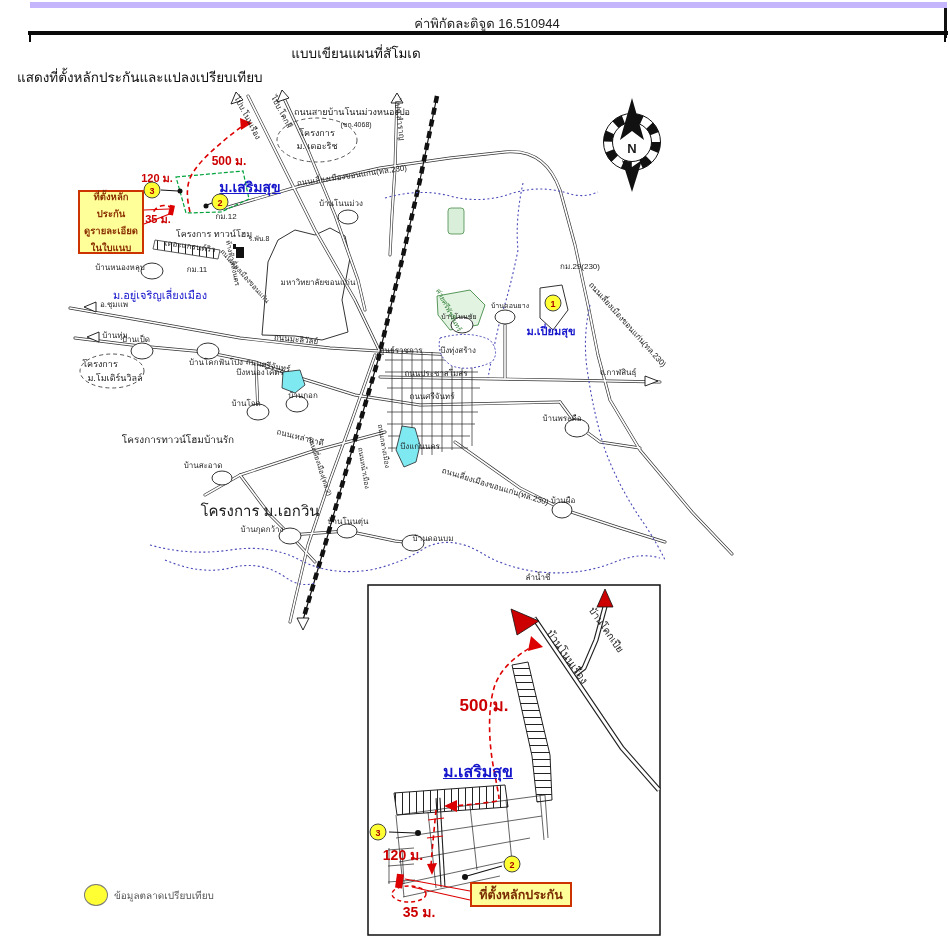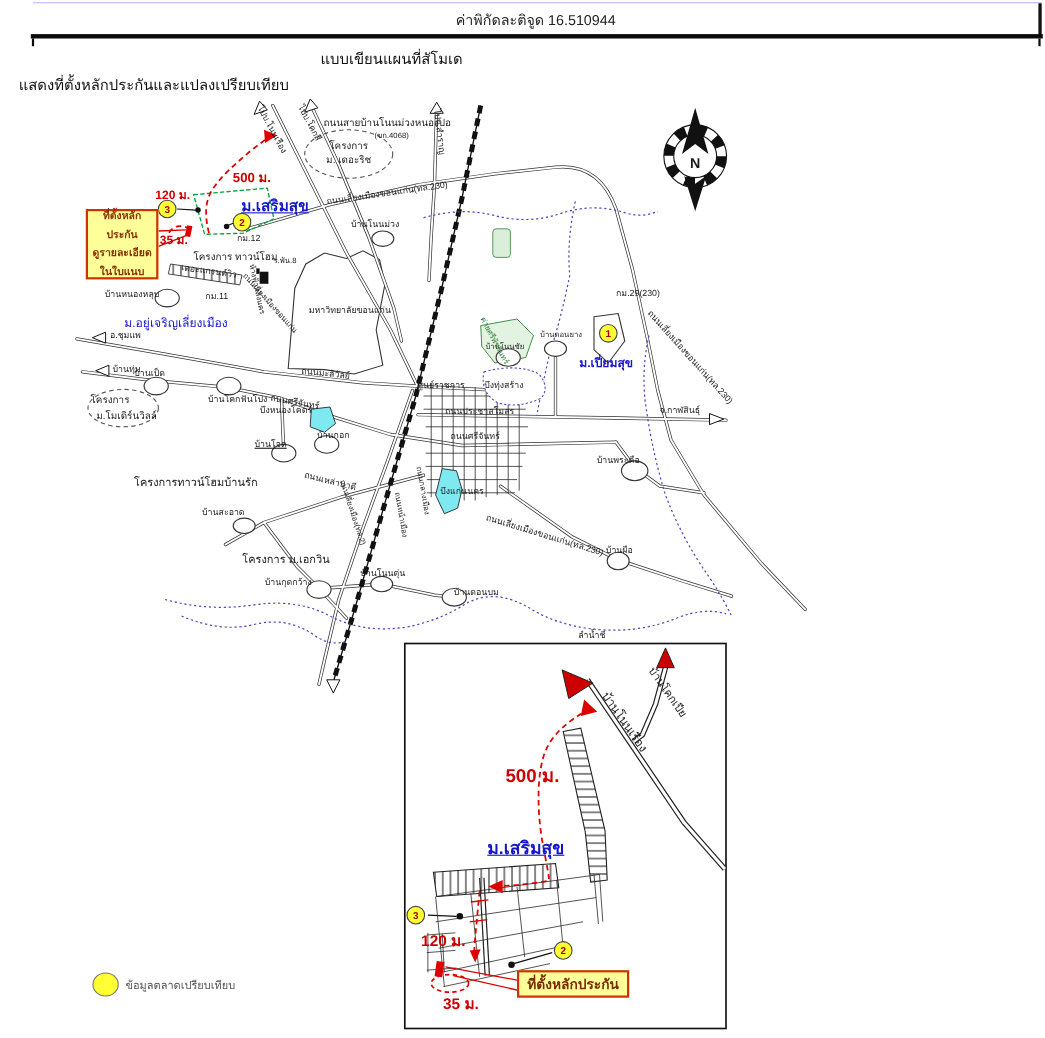--- a/index.html
+++ b/index.html
@@ -1,20 +1,20 @@
 <!DOCTYPE html>
 <html><head>
 <meta charset="utf-8">
 <style>
   html,body{margin:0;padding:0;background:#fff;}
   body{width:950px;height:944px;position:relative;overflow:hidden;
        font-family:"Liberation Sans","DejaVu Sans",sans-serif;color:#1a1a1a;}
   
   .coord-bar{position:absolute;left:30px;top:2px;width:917px;height:30px;
-             border-top:1px solid #c4b5fd;display:flex;}
+             border-top:6px solid #c4b5fd;display:flex;}
   .coord-cell{flex:1;display:flex;align-items:center;justify-content:center;
               font-size:13px;color:#222;}
   .coord-divider{width:3px;background:#111;}
   .coord-rule{position:absolute;left:28px;top:31px;width:920px;height:4px;background:#0a0a0a;}
   .margin-tick{position:absolute;top:35px;width:2px;height:7px;background:#0a0a0a;}
   
   .doc-title{position:absolute;left:0;top:42px;width:712px;text-align:center;
              font-size:13.5px;color:#111;}
   .doc-subtitle{position:absolute;left:0;top:66px;width:730px;
                 font-size:13.5px;color:#111;padding-left:17px;}
@@ -240,33 +240,33 @@
     <div class="mlabel" style="left: 627px; top: 325px; font-size: 8px; color: rgb(26, 26, 26); transform: translate(-50%, -50%) rotate(48deg);">ถนนเลี่ยงเมืองขอนแก่น(ทล.230)</div>
     <div class="mlabel" style="left: 120px; top: 268px; font-size: 8px; color: rgb(26, 26, 26); transform: translate(-50%, -50%) rotate(0deg);">บ้านหนองหลุบ</div>
     <div class="mlabel" style="left: 160px; top: 295px; font-size: 11px; color: rgb(21, 21, 204); font-weight: normal; transform: translate(-50%, -50%) rotate(0deg);">ม.อยู่เจริญเลี่ยงเมือง</div>
     <div class="mlabel" style="left: 114px; top: 305px; font-size: 8px; color: rgb(26, 26, 26); transform: translate(-50%, -50%) rotate(0deg);">อ.ชุมแพ</div>
     <div class="mlabel" style="left: 115px; top: 336px; font-size: 8px; color: rgb(26, 26, 26); transform: translate(-50%, -50%) rotate(0deg);">บ้านทุ่ม</div>
     <div class="mlabel" style="left: 136px; top: 340px; font-size: 8px; color: rgb(26, 26, 26); transform: translate(-50%, -50%) rotate(0deg);">บ้านเป็ด</div>
     <div class="mlabel" style="left: 216px; top: 363px; font-size: 8px; color: rgb(26, 26, 26); transform: translate(-50%, -50%) rotate(0deg);">บ้านโคกฟันโปง</div>
     <div class="mlabel" style="left: 100px; top: 364px; font-size: 9px; color: rgb(26, 26, 26); transform: translate(-50%, -50%) rotate(0deg);">โครงการ</div>
     <div class="mlabel" style="left: 115px; top: 378px; font-size: 9px; color: rgb(26, 26, 26); transform: translate(-50%, -50%) rotate(0deg);">ม.โมเดิร์นวิลล์</div>
     <div class="mlabel" style="left: 260px; top: 373px; font-size: 8px; color: rgb(26, 26, 26); transform: translate(-50%, -50%) rotate(0deg);">บึงหนองโคตร</div>
-    <div class="mlabel" style="left: 246px; top: 404px; font-size: 8px; color: rgb(26, 26, 26); transform: translate(-50%, -50%) rotate(0deg); text-decoration: underline;">บ้านโจด</div>
+    <div class="mlabel" style="left: 246px; top: 404px; font-size: 8px; color: rgb(26, 26, 26); transform: translate(-50%, -50%) rotate(0deg);">บ้านโจด</div>
     <div class="mlabel" style="left: 303px; top: 396px; font-size: 8px; color: rgb(26, 26, 26); transform: translate(-50%, -50%) rotate(0deg);">บ้านกอก</div>
     <div class="mlabel" style="left: 296px; top: 340px; font-size: 8px; color: rgb(26, 26, 26); transform: translate(-50%, -50%) rotate(6deg);">ถนนมะลิวัลย์</div>
     <div class="mlabel" style="left: 268px; top: 366px; font-size: 8px; color: rgb(26, 26, 26); transform: translate(-50%, -50%) rotate(10deg);">ถนนศรีจันทร์</div>
     <div class="mlabel" style="left: 401px; top: 351px; font-size: 8px; color: rgb(26, 26, 26); transform: translate(-50%, -50%) rotate(0deg);">ศูนย์ราชการ</div>
     <div class="mlabel" style="left: 458px; top: 351px; font-size: 8px; color: rgb(26, 26, 26); transform: translate(-50%, -50%) rotate(0deg);">บึงทุ่งสร้าง</div>
     <div class="mlabel" style="left: 436px; top: 374px; font-size: 8px; color: rgb(26, 26, 26); transform: translate(-50%, -50%) rotate(0deg);">ถนนประชาสโมสร</div>
     <div class="mlabel" style="left: 432px; top: 397px; font-size: 8px; color: rgb(26, 26, 26); transform: translate(-50%, -50%) rotate(0deg);">ถนนศรีจันทร์</div>
     <div class="mlabel" style="left: 420px; top: 447px; font-size: 8px; color: rgb(26, 26, 26); transform: translate(-50%, -50%) rotate(0deg);">บึงแก่นนคร</div>
     <div class="mlabel" style="left: 300px; top: 438px; font-size: 8px; color: rgb(26, 26, 26); transform: translate(-50%, -50%) rotate(14deg);">ถนนเหล่านาดี</div>
     <div class="mlabel" style="left: 178px; top: 440px; font-size: 10px; color: rgb(26, 26, 26); transform: translate(-50%, -50%) rotate(0deg);">โครงการทาวน์โฮมบ้านรัก</div>
     <div class="mlabel" style="left: 203px; top: 466px; font-size: 8px; color: rgb(26, 26, 26); transform: translate(-50%, -50%) rotate(0deg);">บ้านสะอาด</div>
-    <div class="mlabel" style="left: 260px; top: 510px; font-size: 10px; color: rgb(26, 26, 26); transform: translate(-50%, -50%) rotate(0deg);">โครงการ ม.เอกวิน</div>
+    <div class="mlabel" style="left: 260px; top: 510px; font-size: 15px; color: rgb(26, 26, 26); transform: translate(-50%, -50%) rotate(0deg);">โครงการ ม.เอกวิน</div>
     <div class="mlabel" style="left: 262px; top: 530px; font-size: 8px; color: rgb(26, 26, 26); transform: translate(-50%, -50%) rotate(0deg);">บ้านกุดกว้าง</div>
     <div class="mlabel" style="left: 348px; top: 522px; font-size: 8px; color: rgb(26, 26, 26); transform: translate(-50%, -50%) rotate(0deg);">บ้านโนนตุ่น</div>
     <div class="mlabel" style="left: 433px; top: 539px; font-size: 8px; color: rgb(26, 26, 26); transform: translate(-50%, -50%) rotate(0deg);">บ้านดอนบม</div>
     <div class="mlabel" style="left: 563px; top: 501px; font-size: 8px; color: rgb(26, 26, 26); transform: translate(-50%, -50%) rotate(0deg);">บ้านผือ</div>
     <div class="mlabel" style="left: 562px; top: 419px; font-size: 8px; color: rgb(26, 26, 26); transform: translate(-50%, -50%) rotate(0deg);">บ้านพระคือ</div>
     <div class="mlabel" style="left: 459px; top: 316px; font-size: 7px; color: rgb(26, 26, 26); transform: translate(-50%, -50%) rotate(0deg);">บ้านโนนชัย</div>
     <div class="mlabel" style="left: 510px; top: 305px; font-size: 7px; color: rgb(26, 26, 26); transform: translate(-50%, -50%) rotate(0deg);">บ้านดอนยาง</div>
     <div class="mlabel" style="left: 449px; top: 310px; font-size: 7px; color: rgb(46, 125, 50); transform: translate(-50%, -50%) rotate(62deg);">ค่ายศรีพัชรินทร์</div>
     <div class="mlabel" style="left: 318px; top: 283px; font-size: 8px; color: rgb(26, 26, 26); transform: translate(-50%, -50%) rotate(0deg);">มหาวิทยาลัยขอนแก่น</div>
     <div class="mlabel" style="left: 259px; top: 238px; font-size: 7px; color: rgb(26, 26, 26); transform: translate(-50%, -50%) rotate(0deg);">ร.พัน.8</div>

